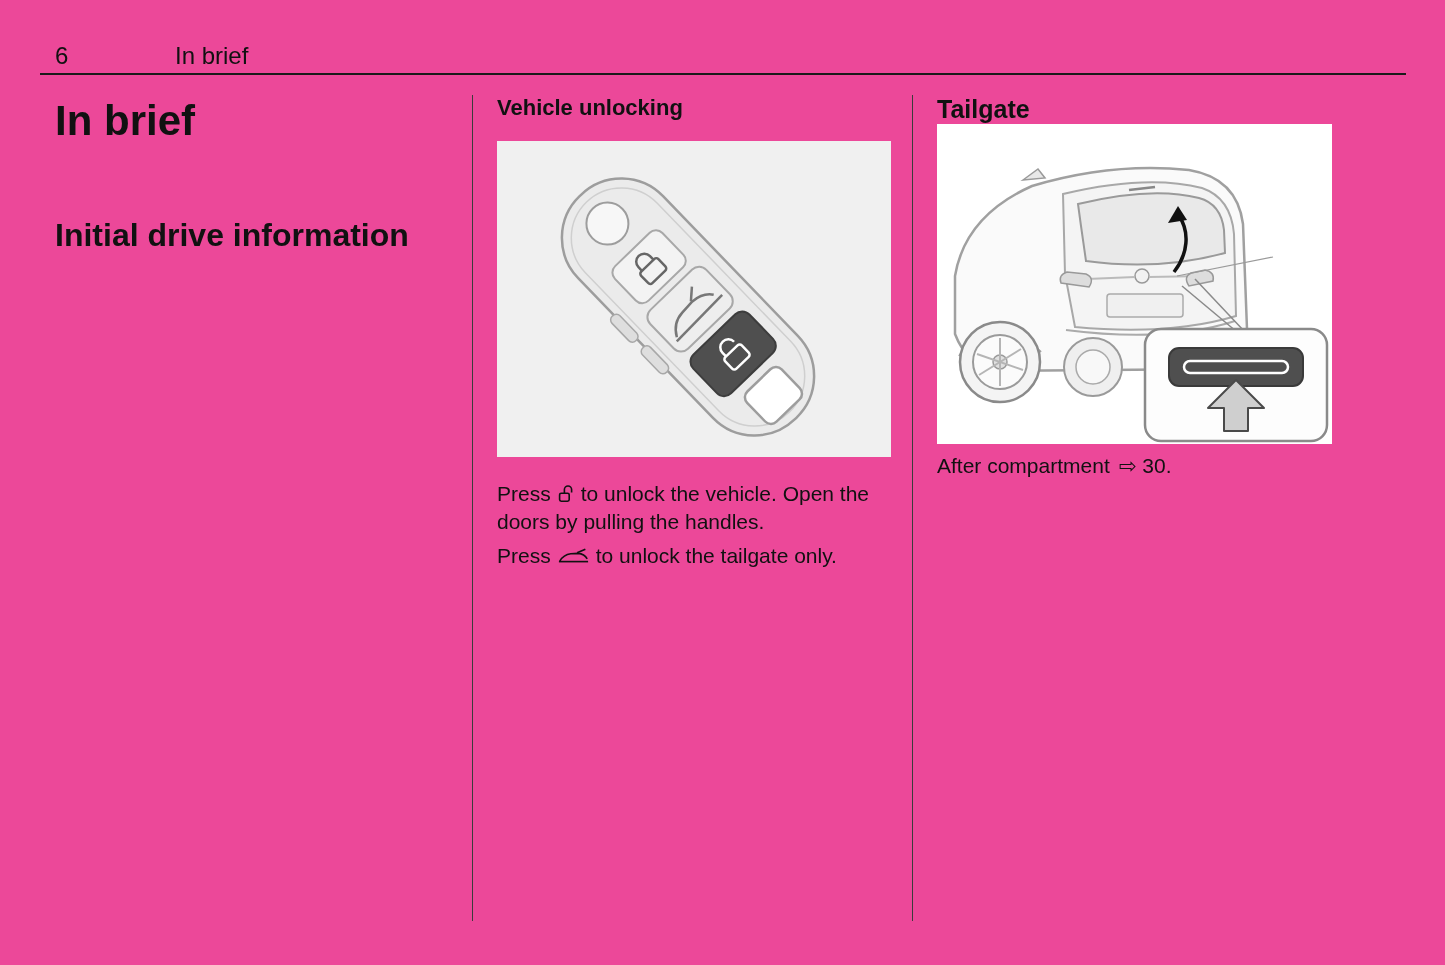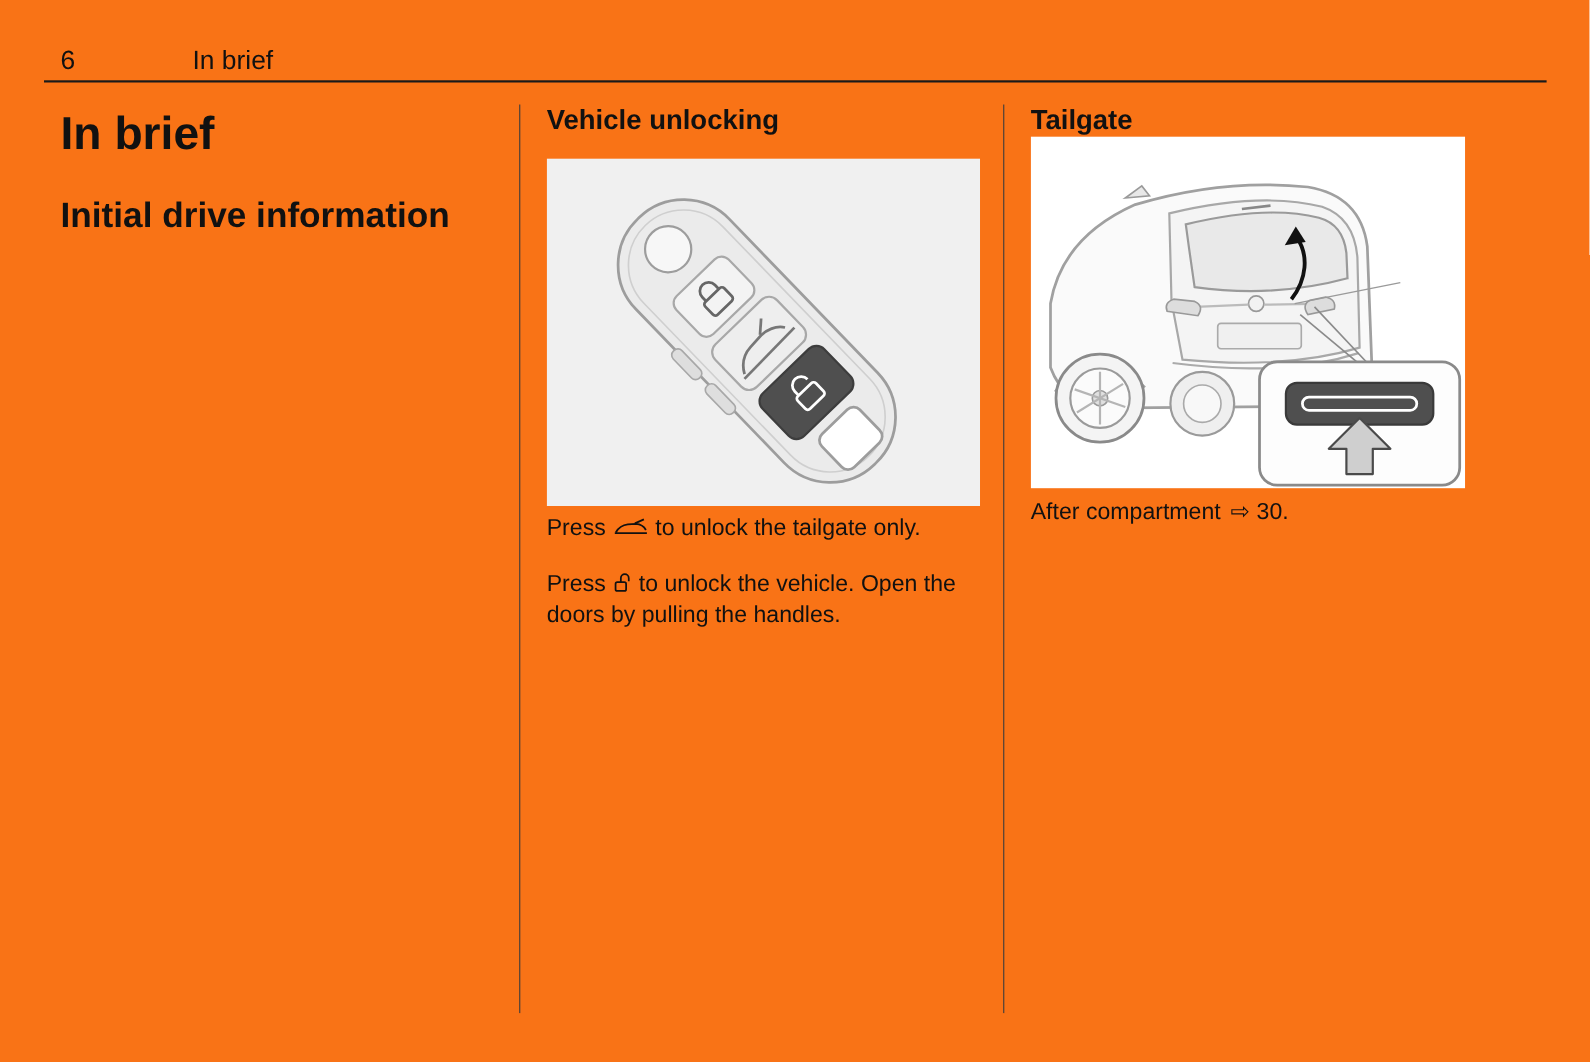--- a/index.html
+++ b/index.html
@@ -1,34 +1,34 @@
 <!DOCTYPE html>
 <html><head>
 <meta charset="utf-8">
 <style>
   * { margin:0; padding:0; box-sizing:border-box; }
   html, body { background:#ffffff; }
   .page {
-    position:relative; width:1445px; height:965px; background:#f97316;
+    position:relative; width:1445px; height:965px; background:#ec4899;
     font-family:"Liberation Sans","DejaVu Sans",sans-serif; color:#111; overflow:hidden;
   }
   .running-header { position:absolute; top:42px; left:55px; font-size:24px; color:#111; }
   .running-num { display:inline-block; width:120px; }
   .header-rule { position:absolute; top:73px; left:40px; width:1366px; height:2px; background:#1a1a1a; }
 
   .col { position:absolute; top:95px; }
   .col-left { left:55px; width:392px; }
   .col-left h1 { font-size:42px; font-weight:bold; margin-top:2px; }
-  .col-left h2 { font-size:32px; font-weight:bold; margin-top:32px; line-height:1.15; }
+  .col-left h2 { font-size:32px; font-weight:bold; margin-top:72px; line-height:1.15; }
 
   .divider { position:absolute; top:95px; width:1px; height:826px; background:#3c3c3c; }
   .d1 { left:472px; } .d2 { left:912px; }
 
   .col-mid { left:497px; width:394px; }
-  .col-mid h3 { font-size:25px; font-weight:bold; margin-bottom:20px; }
+  .col-mid h3 { font-size:22px; font-weight:bold; margin-bottom:20px; }
   .col-right { left:937px; width:395px; }
   .col-right h3 { font-size:25px; font-weight:bold; }
 
   .figure { display:block; line-height:0; }
   .body-text { font-size:21px; line-height:28px; color:#111; }
   .p1 { margin-top:23px; }
   .p2 { margin-top:6px; }
   .intro { margin-top:23px; width:372px; }
   .ref-line { margin-top:8px; white-space:nowrap; }
   .ref-arrow { margin:0 6px 0 9px; font-size:21px; }
@@ -79,33 +79,33 @@
 
           <rect x="152" y="204" width="78" height="54" rx="10" fill="#4f4f4f" stroke="#3d3d3d" stroke-width="2"></rect>
           <path d="M184 228 v-5 a8 8 0 0 1 16 0" fill="none" stroke="#ffffff" stroke-width="2.5"></path>
           <rect x="180" y="228" width="23" height="16" rx="3" fill="none" stroke="#ffffff" stroke-width="2.5"></rect>
 
           <rect x="167" y="268" width="48" height="42" rx="8" fill="#ffffff" stroke="#9d9d9d" stroke-width="2.5"></rect>
         </g>
       </svg>
     </div>
 
+    <p class="body-text p1">
+      <span>Press</span><span class="inline-icon"><svg width="16" height="20" viewBox="0 0 20 24" xmlns="http://www.w3.org/2000/svg">
+            <path d="M8 11 V6.5 a4.5 4.5 0 0 1 9 0 V10" fill="none" stroke="#111" stroke-width="2"></path>
+            <rect x="2" y="11" width="12" height="10" rx="2" fill="none" stroke="#111" stroke-width="2"></rect>
+          </svg></span><span>to unlock the vehicle. Open the doors by pulling the handles.</span>
+    </p>
+
     <p class="body-text p2">
       <span>Press</span><span class="inline-icon wide"><svg width="31" height="17" viewBox="0 0 34 18" xmlns="http://www.w3.org/2000/svg">
             <path d="M2 14 q4 -7 12 -8 l8 -0.5 q7 0.5 10 6" fill="none" stroke="#111" stroke-width="1.8"></path>
             <path d="M21 5 l9 -4" fill="none" stroke="#111" stroke-width="1.8"></path>
             <line x1="1" y1="14.6" x2="33" y2="14.6" stroke="#111" stroke-width="1.8"></line>
           </svg></span><span>to unlock the tailgate only.</span>
-    </p>
-
-    <p class="body-text p1">
-      <span>Press</span><span class="inline-icon"><svg width="16" height="20" viewBox="0 0 20 24" xmlns="http://www.w3.org/2000/svg">
-            <path d="M8 11 V6.5 a4.5 4.5 0 0 1 9 0 V10" fill="none" stroke="#111" stroke-width="2"></path>
-            <rect x="2" y="11" width="12" height="10" rx="2" fill="none" stroke="#111" stroke-width="2"></rect>
-          </svg></span><span>to unlock the vehicle. Open the doors by pulling the handles.</span>
     </p>
   </div>
 
   <div class="divider d2"></div>
 
   <div class="col col-right">
     <h3>Tailgate</h3>
 
     <div class="figure">
       <svg width="395" height="320" viewBox="0 0 395 320" xmlns="http://www.w3.org/2000/svg">

